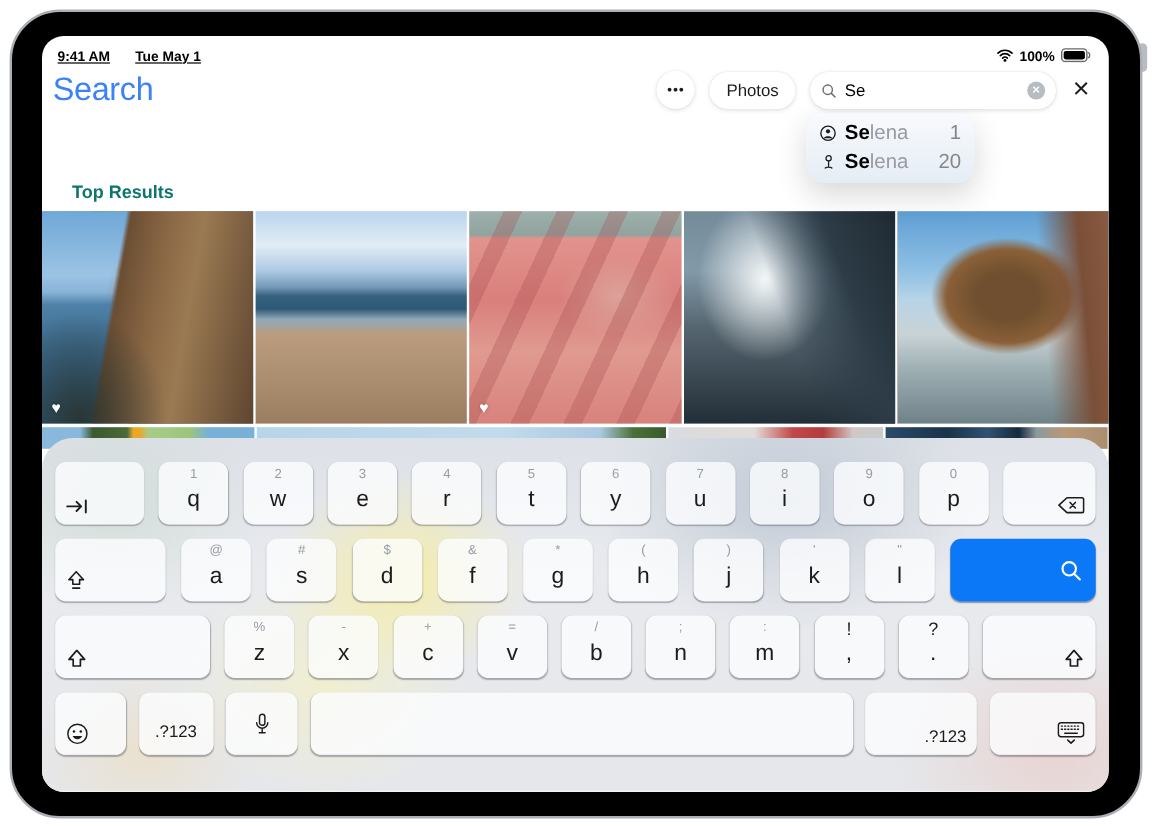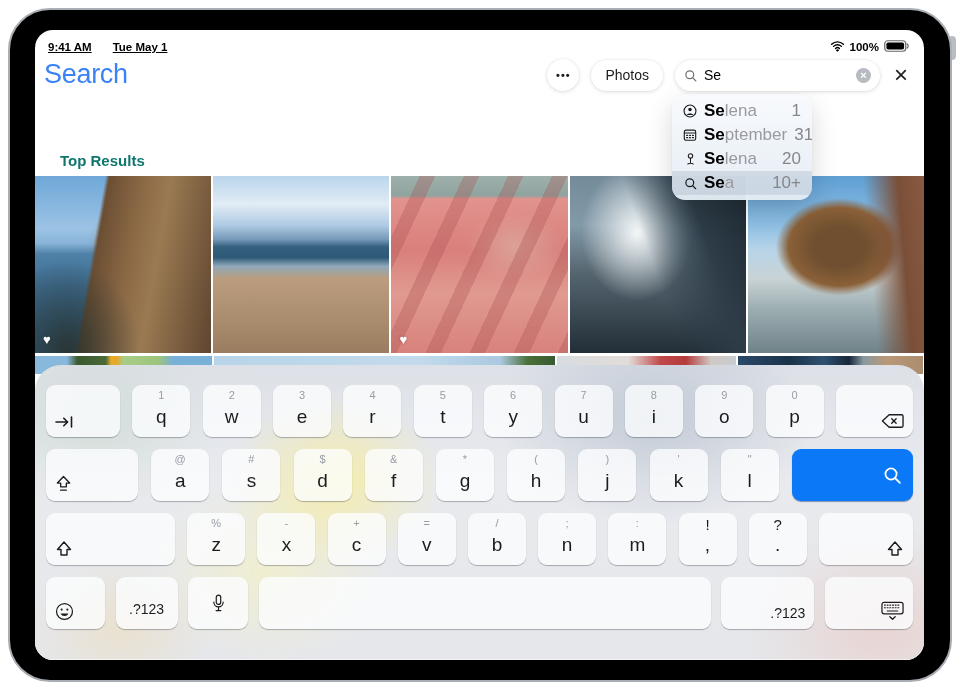--- a/index.html
+++ b/index.html
@@ -185,49 +185,28 @@
               <circle cx="8" cy="8" r="6.8" fill="none" stroke="#1c1c1e" stroke-width="1.3"></circle>
               <circle cx="8" cy="6.2" r="2" fill="#1c1c1e"></circle>
               <path d="M3.9 12.7 C5 10.3 11 10.3 12.1 12.7" fill="#1c1c1e"></path>
             </svg>
           </span>
           <span><span class="pre">Se</span><span class="rest">lena</span></span>
           <span class="cnt">1</span>
         </div>
         <div class="sug-row">
           <span class="sug-ic">
-            <svg width="14" height="14" viewBox="0 0 16 16">
-              <rect x="1.5" y="2.5" width="13" height="11.5" rx="2" fill="none" stroke="#1c1c1e" stroke-width="1.3"></rect>
-              <path d="M1.5 5.8 H14.5" stroke="#1c1c1e" stroke-width="1.2"></path>
-              <path d="M4.2 8.4 h1.1 M7.5 8.4 h1.1 M10.8 8.4 h1.1 M4.2 11 h1.1 M7.5 11 h1.1 M10.8 11 h1.1" stroke="#1c1c1e" stroke-width="1.4" stroke-linecap="round"></path>
-            </svg>
-          </span>
-          <span><span class="pre">Se</span><span class="rest">ptember</span></span>
-          <span class="cnt">31</span>
-        </div>
-        <div class="sug-row">
-          <span class="sug-ic">
             <svg width="13" height="14" viewBox="0 0 16 16">
               <circle cx="8" cy="4.2" r="2.7" fill="none" stroke="#1c1c1e" stroke-width="1.3"></circle>
               <path d="M8 7 V12.4 M4.6 14.2 C5.8 12.9 10.2 12.9 11.4 14.2" fill="none" stroke="#1c1c1e" stroke-width="1.3" stroke-linecap="round"></path>
             </svg>
           </span>
           <span><span class="pre">Se</span><span class="rest">lena</span></span>
           <span class="cnt">20</span>
         </div>
-        <div class="sug-row hl">
-          <span class="sug-ic">
-            <svg width="13" height="13" viewBox="0 0 18 18">
-              <circle cx="8" cy="8" r="5.4" fill="none" stroke="#1c1c1e" stroke-width="1.7"></circle>
-              <path d="M12.2 12.2 L16.2 16.2" stroke="#1c1c1e" stroke-width="1.7" stroke-linecap="round"></path>
-            </svg>
-          </span>
-          <span><span class="pre">Se</span><span class="rest">a</span></span>
-          <span class="cnt">10+</span>
-        </div>
       </div>
 
     <div class="kb-overlay">
       <div class="kb-rows">
           <div class="kb-row">
             <div class="k kw-tab icon-bl">
               <span style="display:flex">
                 <svg width="20" height="14" viewBox="0 0 20 14">
                   <path d="M1 7 H12.5 M8.8 3.2 L12.6 7 L8.8 10.8 M16.5 2 V12" fill="none" stroke="#1c1c1e" stroke-width="1.6" stroke-linecap="round" stroke-linejoin="round"></path>
                 </svg>

